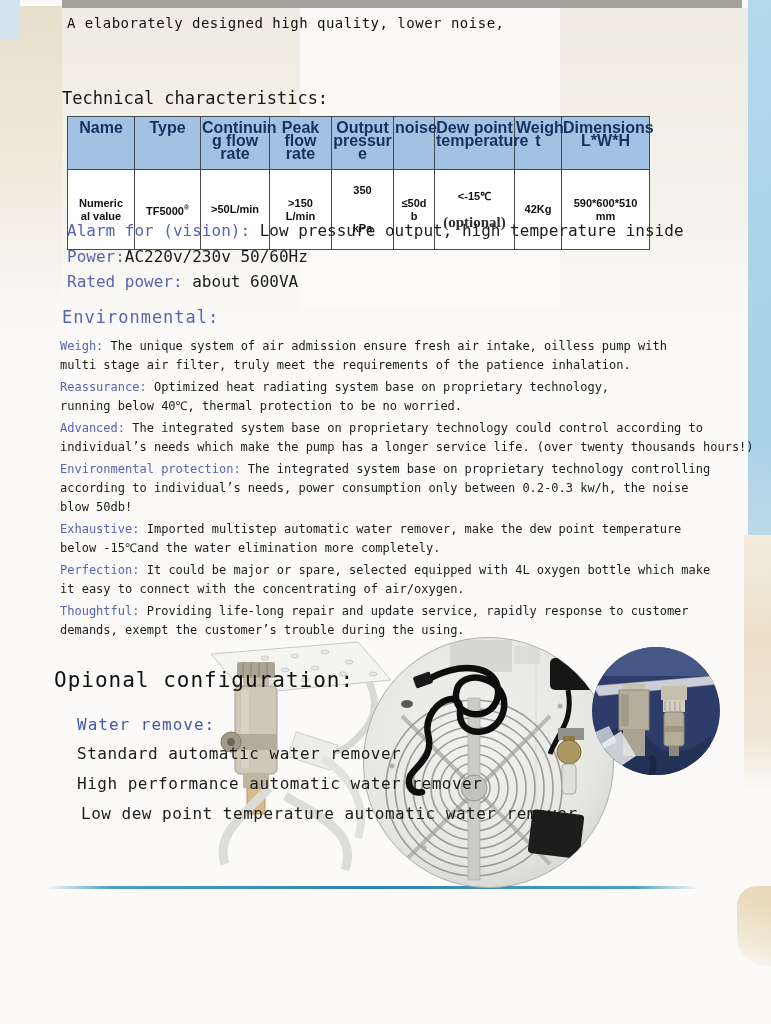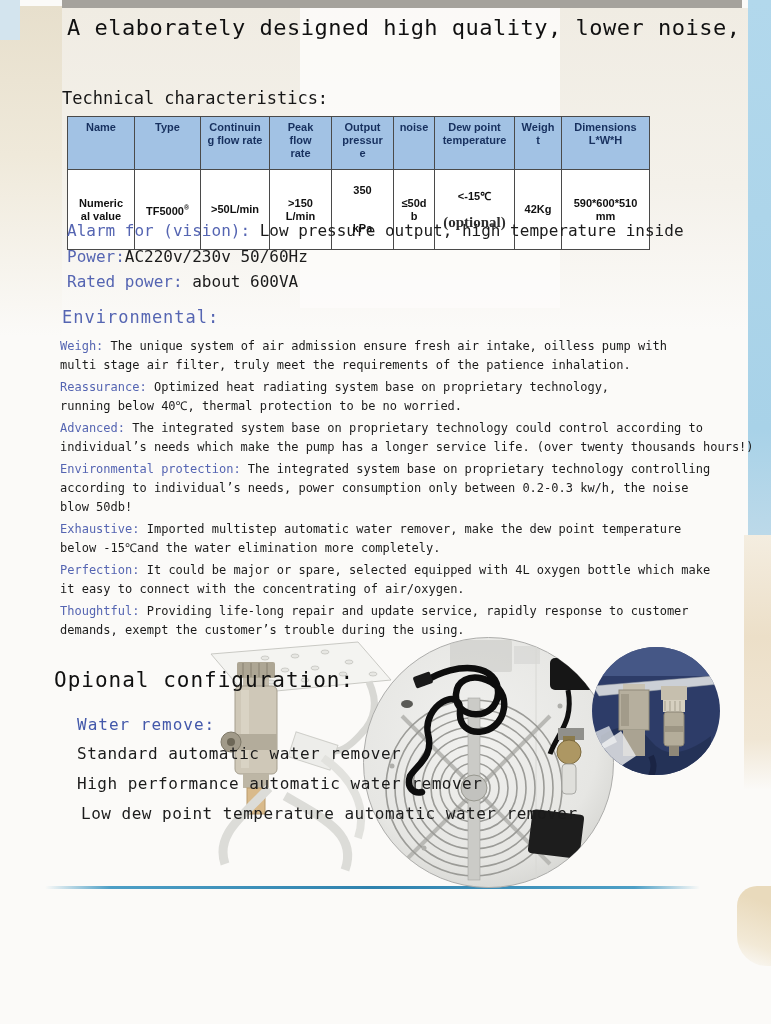--- a/index.html
+++ b/index.html
@@ -14,35 +14,35 @@
     background:linear-gradient(180deg,#e7dfcc 0%,#efe9da 45%,rgba(251,250,248,0) 100%);}
   .bg-top-band{left:62px;top:0;width:680px;height:8px;background:#a5a29c;}
   .bg-corner-tl{left:0;top:0;width:20px;height:40px;background:#d3e4ee;}
   .bg-right-strip{left:748px;top:0;width:23px;height:535px;
     background:linear-gradient(180deg,#b2d8ec 0%,#a8d2e8 80%,#bcd9e9 100%);}
   .bg-right-beige{left:744px;top:535px;width:27px;height:255px;
     background:linear-gradient(180deg,#f4ede0 0%,#ecdfc8 40%,#f0e6d4 80%,rgba(251,250,248,0) 100%);}
   .bg-right-beige2{left:737px;top:886px;width:34px;height:80px;border-radius:20px 0 0 30px;
     background:linear-gradient(200deg,#e9dabc 20%,#f2e9d6 70%,rgba(251,250,248,0) 100%);}
   
-  .title{font-size:22px;letter-spacing:.5px;color:#101010;white-space:nowrap;}
+  .title{font-size:14px;letter-spacing:.5px;color:#101010;white-space:nowrap;}
   .h-tech{font-size:17px;color:#161616;white-space:nowrap;}
   .spec-line{font-size:16px;white-space:nowrap;}
   .lbl{color:#5565b2;}
   .h-char{font-size:17px;color:#5565b2;letter-spacing:1px;white-space:nowrap;}
   .paras{width:706px;}
   .item{font-size:12px;line-height:19px;white-space:pre-line;margin-bottom:3px;}
   .h-opt{font-size:21px;letter-spacing:1px;color:#101010;white-space:nowrap;}
   .h-water{font-size:16px;color:#4358aa;letter-spacing:1px;white-space:nowrap;}
   .opt-line{font-size:16px;letter-spacing:.5px;white-space:nowrap;}
   
   .spec-table{border-collapse:collapse;table-layout:fixed;width:582px;}
   .spec-table th,.spec-table td{border:1px solid #4a4a4a;text-align:center;
     font-family:"Liberation Sans",sans-serif;white-space:pre-line;padding:1px;}
-  .spec-table th{background:#a2c2e4;color:#17305e;font-size:11px;line-height:13px;
+  .spec-table th{background:#a2c2e4;color:#17305e;font-size:16px;line-height:13px;
     font-weight:bold;vertical-align:top;padding-top:4px;height:47px;}
   .spec-table td{background:#ffffff;color:#101010;font-size:11px;line-height:13px;
     font-weight:bold;vertical-align:middle;height:34px;}
   .unit-underline{margin-top:12px;}
   .opt-note{font-family:"Liberation Serif",serif;font-weight:bold;font-size:15px;color:#2d2d2d;}
   sup.mark{font-size:7px;}
   .divider{left:45px;top:886px;width:655px;height:3px;border-radius:2px;
     background:linear-gradient(90deg,rgba(77,160,200,0) 0%,#4d9fc6 10%,#2f82ae 50%,#4d9fc6 90%,rgba(77,160,200,0) 100%);}
   .img{pointer-events:none;}
   .txt{z-index:3;}

